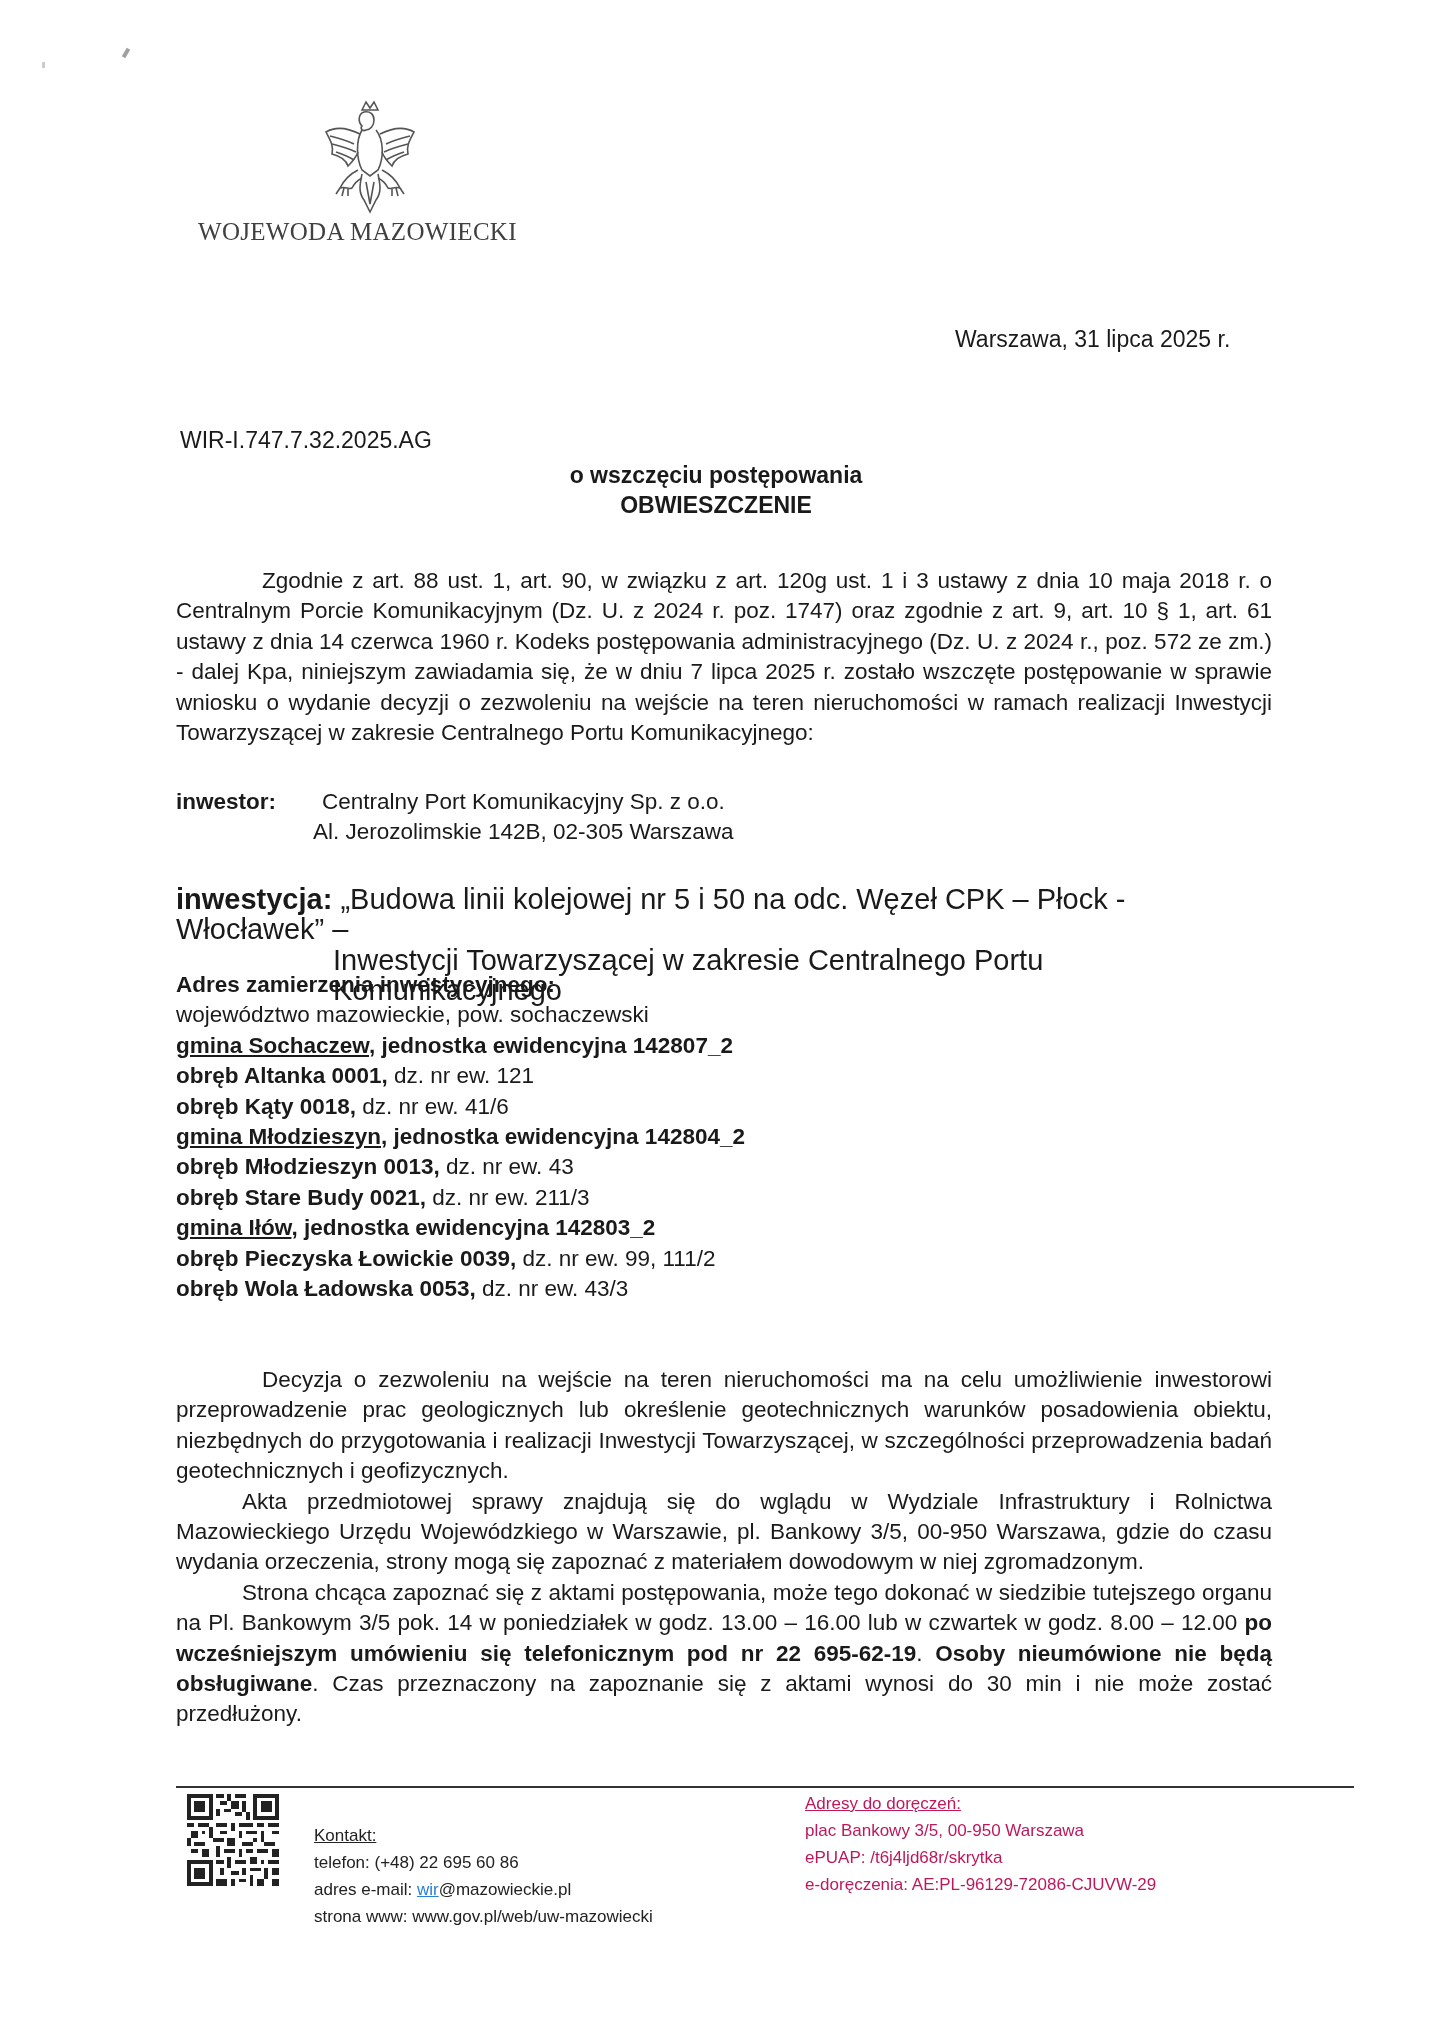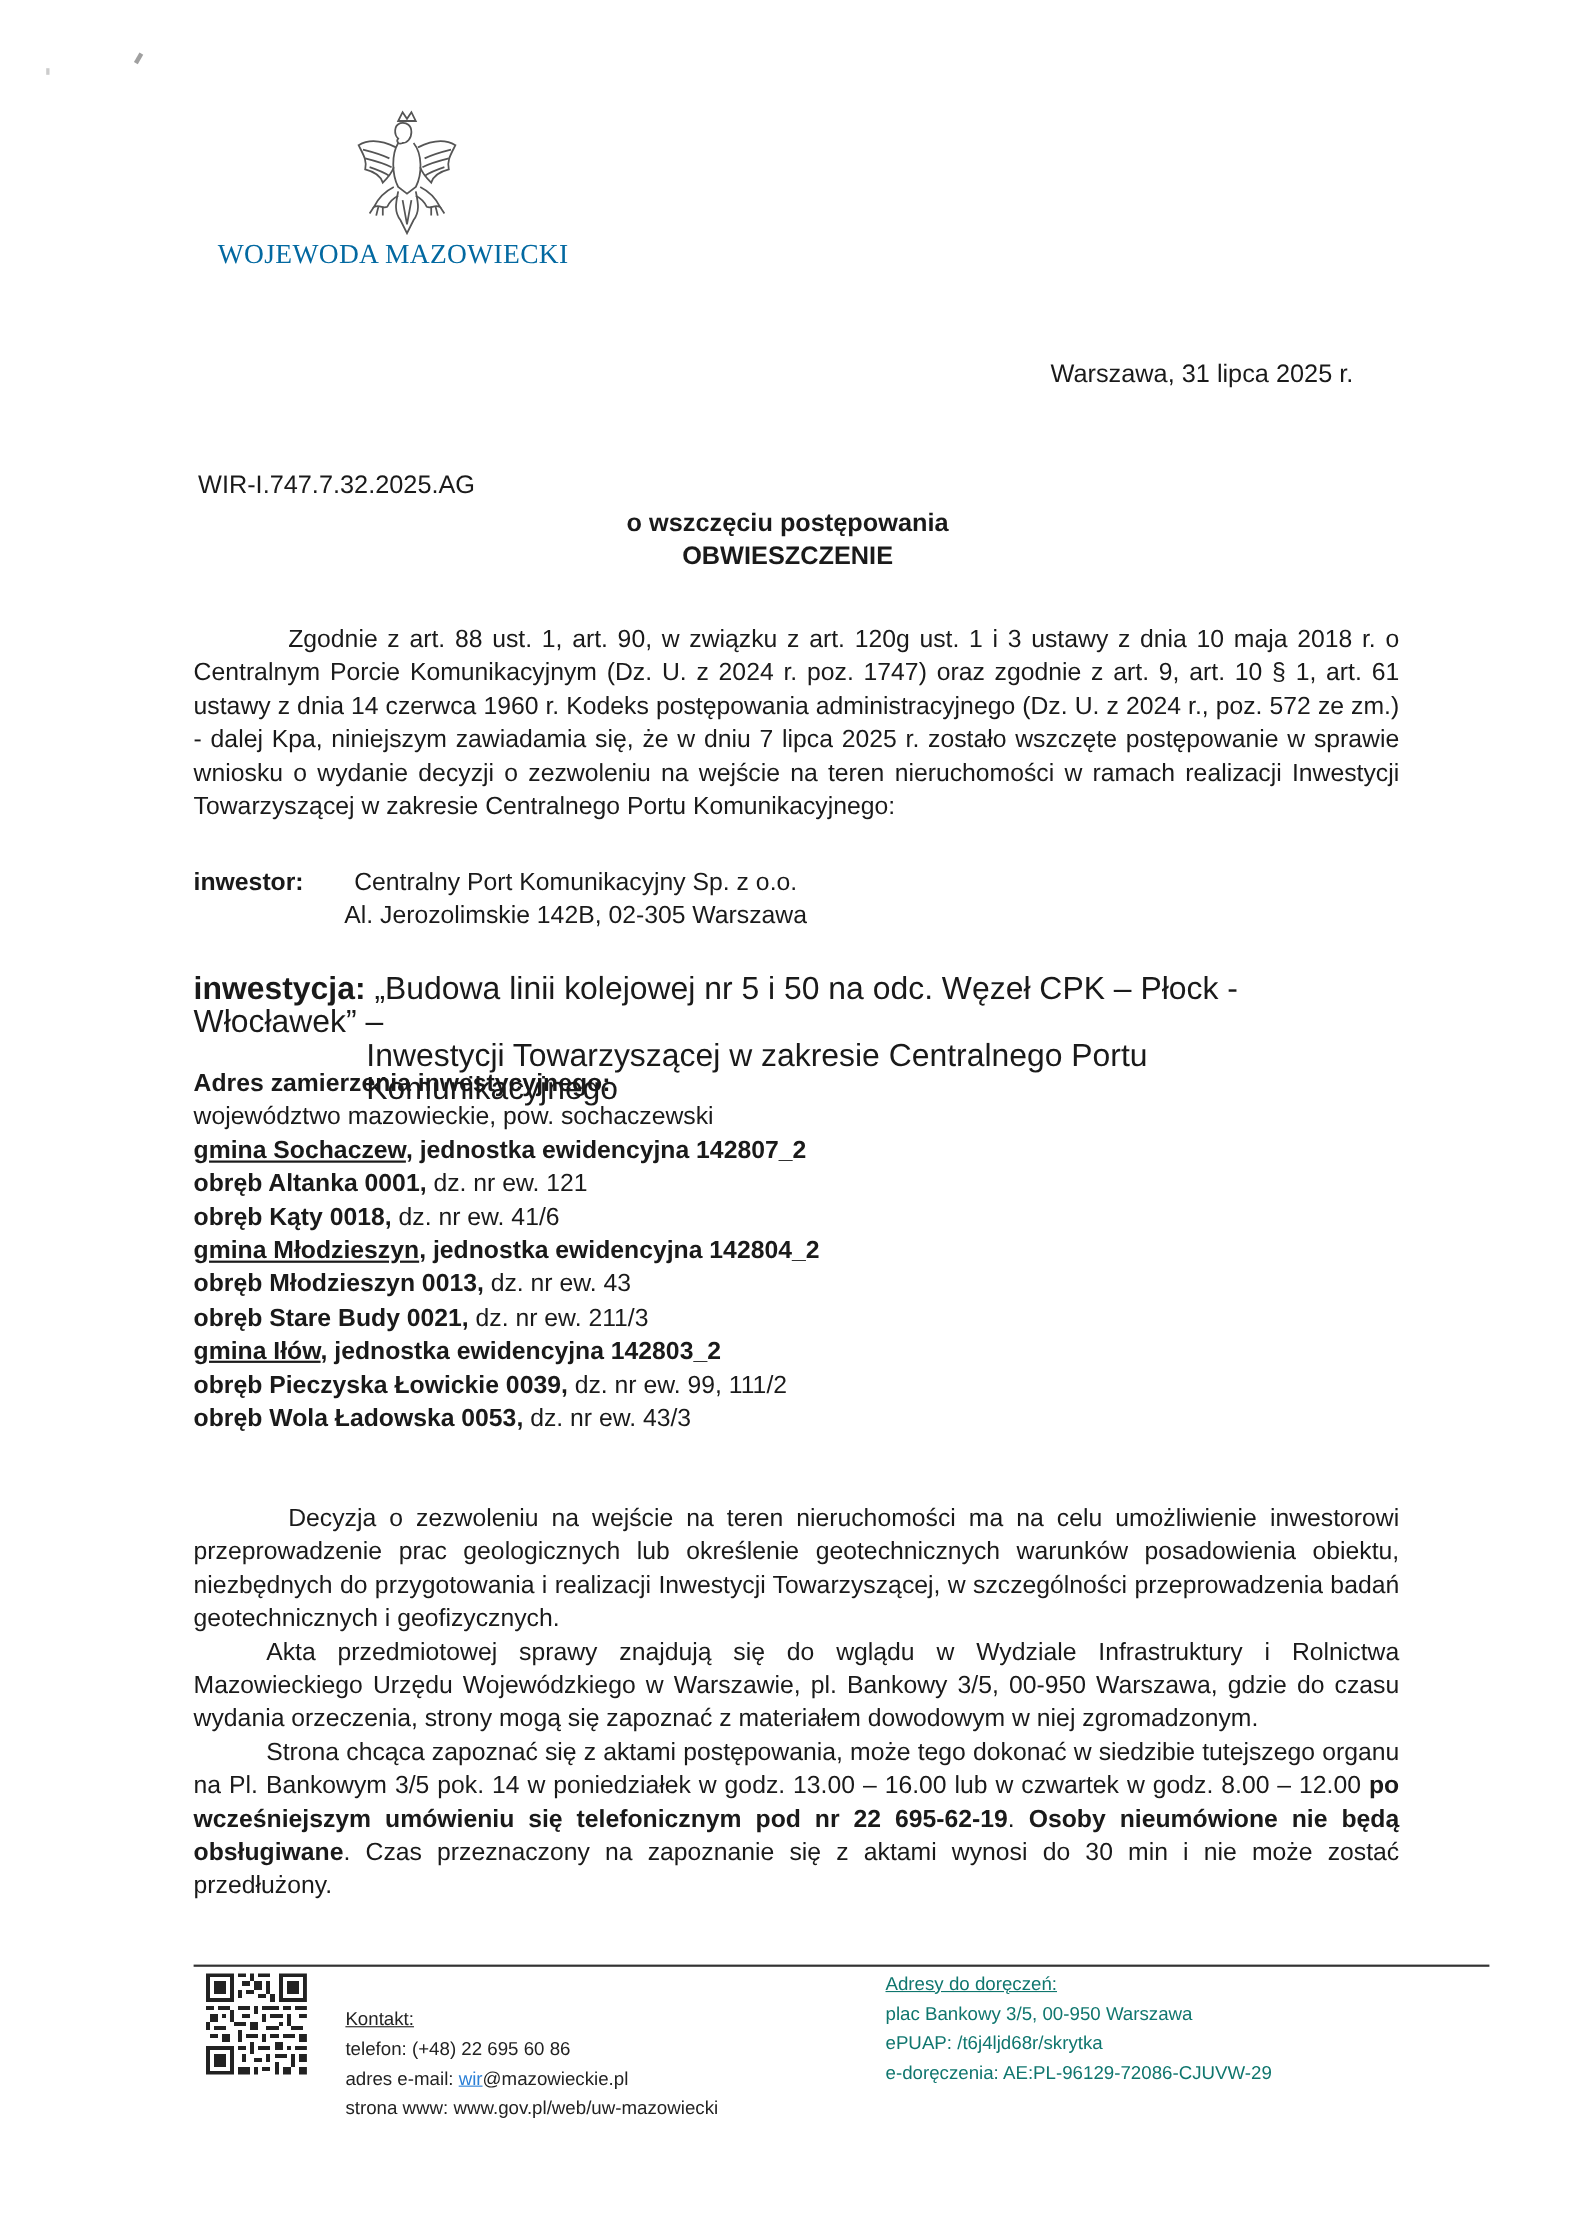--- a/index.html
+++ b/index.html
@@ -1,19 +1,19 @@
 <!DOCTYPE html>
 <html><head>
 <meta charset="utf-8">
 <style>
   html, body { margin: 0; padding: 0; background: #ffffff; }
   body { width: 1432px; height: 2024px; position: relative; overflow: hidden; color: #1a1a1a; font-family: "Liberation Sans", sans-serif; }
   .abs { position: absolute; }
   .emblem { left: 318px; top: 100px; width: 104px; height: 118px; }
-  .authority { left: 198px; top: 218px; font-family: "Liberation Serif", serif; font-size: 25px; letter-spacing: 0.3px; color: #0369a1; }
+  .authority { left: 198px; top: 218px; font-family: "Liberation Serif", serif; font-size: 25px; letter-spacing: 0.3px; color: #404040; }
   .date { left: 955px; top: 326px; font-size: 23px; text-align: center; }
   .ref { left: 180px; top: 427px; font-size: 23px; }
   .title { left: 0; width: 1432px; top: 460px; text-align: center; font-weight: bold; font-size: 23px; line-height: 30px; }
   .body-text { font-size: 22.5px; line-height: 30.4px; text-align: justify; margin-top: 28px; }
   .p1 { left: 176px; top: 538px; width: 1096px; }
   .indent { text-indent: 86px; }
   .investor { left: 176px; top: 787px; font-size: 22.5px; line-height: 30.4px; }
   .investor .label { display: inline-block; width: 146px; font-weight: bold; }
   .investor .line2 { padding-left: 137px; text-align: center; }
   .investment { left: 176px; top: 884px; width: 1100px; font-size: 29px; line-height: 30.4px; }
@@ -25,21 +25,21 @@
   .address .u { text-decoration: underline; }
   .p2 { left: 176px; top: 1337px; width: 1096px; }
   .p2 .para { text-indent: 86px; }
   .p2 .para.small-indent { text-indent: 66px; }
   .p2 b { font-weight: bold; }
   .footer-line { left: 176px; top: 1786px; width: 1178px; height: 2px; background: #333; }
   .qr { left: 187px; top: 1794px; width: 92px; height: 92px; }
   .contact { left: 314px; top: 1790px; font-size: 17px; line-height: 27px; color: #222; margin-top: 32px; }
   .contact .head, .delivery .head { text-decoration: underline; }
   .contact .link { color: #2a7fd6; text-decoration: underline; }
-  .delivery { left: 805px; top: 1790px; font-size: 17px; line-height: 27px; color: #0f766e; }
+  .delivery { left: 805px; top: 1790px; font-size: 17px; line-height: 27px; color: #be185d; }
   .scan-mark { left: 124px; top: 48px; width: 4px; height: 10px; background: #777; transform: rotate(30deg); opacity: 0.7; }
   .scan-mark2 { left: 42px; top: 62px; width: 3px; height: 6px; background: #aaa; opacity: 0.6; }
 </style>
 </head>
 <body>
 
 <div class="abs scan-mark"></div>
 <div class="abs scan-mark2"></div>
 
 <div class="abs emblem">

